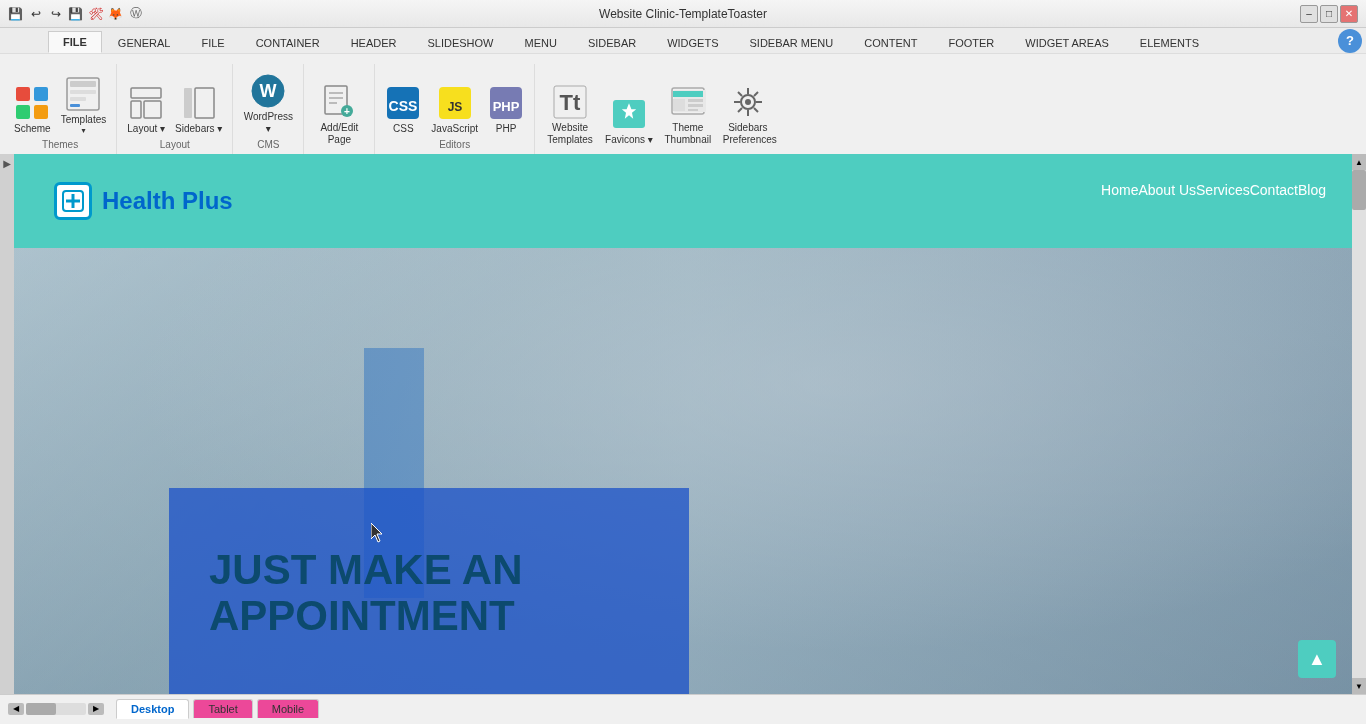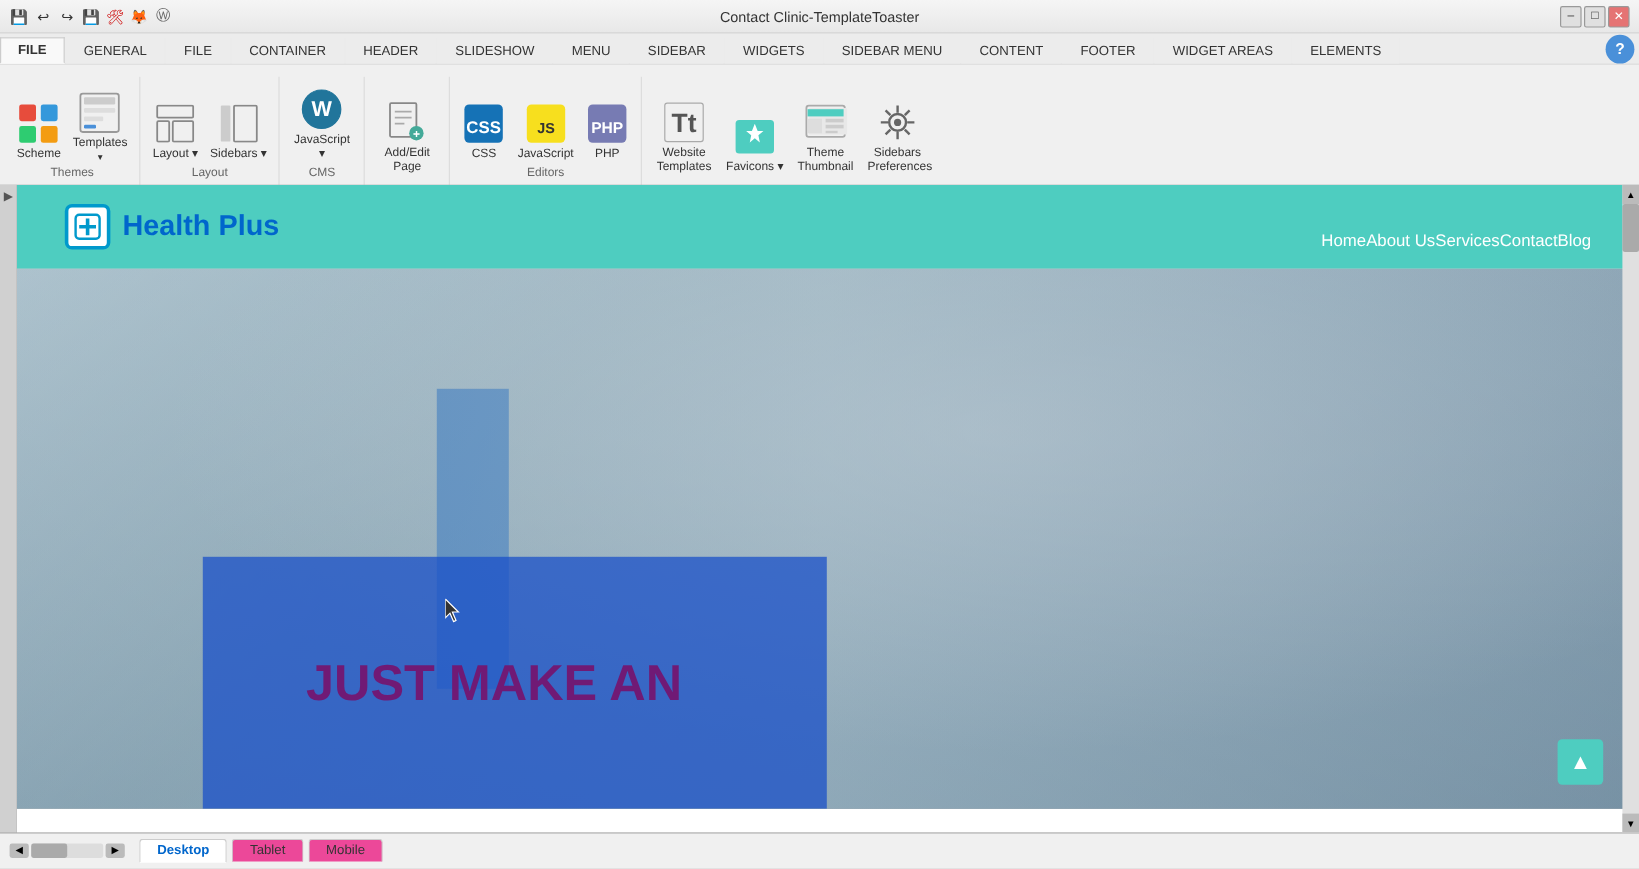--- a/index.html
+++ b/index.html
@@ -21,20 +21,21 @@
     .title-bar-center { position: absolute; left: 50%; transform: translateX(-50%); font-size: 12px; }
     .title-bar-right { display: flex; gap: 2px; margin-left: auto; }
     .title-btn { width: 18px; height: 18px; display: flex; align-items: center; justify-content: center; font-size: 10px; cursor: pointer; border: 1px solid #999; background: #e0e0e0; border-radius: 2px; }
     .tb-icon { width: 16px; height: 16px; display: flex; align-items: center; justify-content: center; font-size: 10px; cursor: pointer; }
     .ribbon-tabs {
       display: flex;
       background: #ececec;
       border-bottom: 1px solid #ddd;
       height: 26px;
       align-items: flex-end;
+      padding-left: 48px;
     }
     .ribbon-tab {
       padding: 4px 14px;
       font-size: 11px;
       cursor: pointer;
       color: #333;
       border-top: 1px solid transparent;
       border-left: 1px solid transparent;
       border-right: 1px solid transparent;
       margin-right: 1px;
@@ -153,23 +154,23 @@
     
     .website-preview {
       background: white;
       min-height: 100%;
       width: 100%;
     }
 
     
     .site-header {
       background: #4ecdc0;
-      padding: 16px 40px;
-      display: flex;
-      align-items: flex-end;
+      padding: 28px 40px;
+      display: flex;
+      align-items: flex-start;
       justify-content: space-between;
     }
     .site-logo {
       display: flex;
       align-items: center;
       gap: 10px;
     }
     .logo-icon {
       width: 38px;
       height: 38px;
@@ -240,24 +241,23 @@
       height: 210px;
       background: rgba(25, 80, 200, 0.75);
       display: flex;
       flex-direction: column;
       justify-content: center;
       padding: 30px 40px;
     }
     .hero-title {
       font-size: 42px;
       font-weight: 900;
-      color: #701a75;
+      color: #0c4a6e;
       line-height: 1.1;
       text-transform: uppercase;
-      margin-left: 46px;
     }
 
     
     .bottom-bar {
       height: 28px;
       background: #f0f0f0;
       border-top: 1px solid #ccc;
       display: flex;
       align-items: center;
       padding: 0 8px;
@@ -323,21 +323,21 @@
   <div class="title-bar-left">
 
     <div class="tb-icon" style="font-size:12px;">💾</div>
     <div class="tb-icon" style="font-size:12px;">↩</div>
     <div class="tb-icon" style="font-size:12px;">↪</div>
     <div class="tb-icon" style="font-size:12px;">💾</div>
     <div class="tb-icon" style="font-size:12px; color:#c00;">🛠</div>
     <div class="tb-icon" style="font-size:12px;">🦊</div>
     <div class="tb-icon" style="font-size:12px; color:#666;">Ⓦ</div>
   </div>
-  <div class="title-bar-center">Contact Clinic-TemplateToaster</div>
+  <div class="title-bar-center">Website Clinic-TemplateToaster</div>
   <div class="title-bar-right">
     <div class="title-btn">–</div>
     <div class="title-btn">□</div>
     <div class="title-btn" style="background:#e57373; color:white;">✕</div>
   </div>
 </div>
 
 <div class="ribbon-tabs">
   <div class="ribbon-tab active">FILE</div>
   <div class="ribbon-tab">GENERAL</div>
@@ -416,21 +416,21 @@
   <div class="ribbon-group">
     <div class="ribbon-group-items">
       <div class="ribbon-btn">
         <div class="ribbon-btn-icon">
           <svg width="36" height="36" viewBox="0 0 36 36">
             <circle cx="18" cy="18" r="16" fill="#21759b"></circle>
             <circle cx="18" cy="18" r="16" fill="none" stroke="#21759b" stroke-width="1"></circle>
             <text x="18" y="24" text-anchor="middle" font-size="18" font-weight="bold" fill="white">W</text>
           </svg>
         </div>
-        <div class="ribbon-btn-label">JavaScript ▾</div>
+        <div class="ribbon-btn-label">WordPress ▾</div>
       </div>
     </div>
     <div class="ribbon-group-label">CMS</div>
   </div>
 
   <div class="ribbon-group">
     <div class="ribbon-group-items">
       <div class="ribbon-btn" style="min-width:52px;">
         <div class="ribbon-btn-icon">
           <svg width="32" height="36" viewBox="0 0 32 36">
@@ -572,20 +572,21 @@
       <div class="hero-section">
         <div class="hero-bg"></div>
         <div class="hero-image-overlay"></div>
         <div class="hero-blue-bar"></div>
 
         <div style="position:absolute; top:0; left:0; right:0; bottom:0; background: linear-gradient(to right, rgba(150,170,185,0.3) 0%, rgba(170,190,200,0.5) 50%, rgba(140,160,175,0.4) 100%);"></div>
 
         <div class="hero-overlay-box">
           <div class="hero-title">
             <div>JUST MAKE AN</div>
+            <div>APPOINTMENT</div>
           </div>
         </div>
 
         <div class="cursor-dot">
           <svg width="14" height="20" viewBox="0 0 14 20">
             <path d="M0 0 L0 16 L4 12 L7 19 L9 18 L6 11 L11 11 Z" fill="#333" stroke="white" stroke-width="1"></path>
           </svg>
         </div>
 
         <div class="scroll-up-btn">▲</div>

